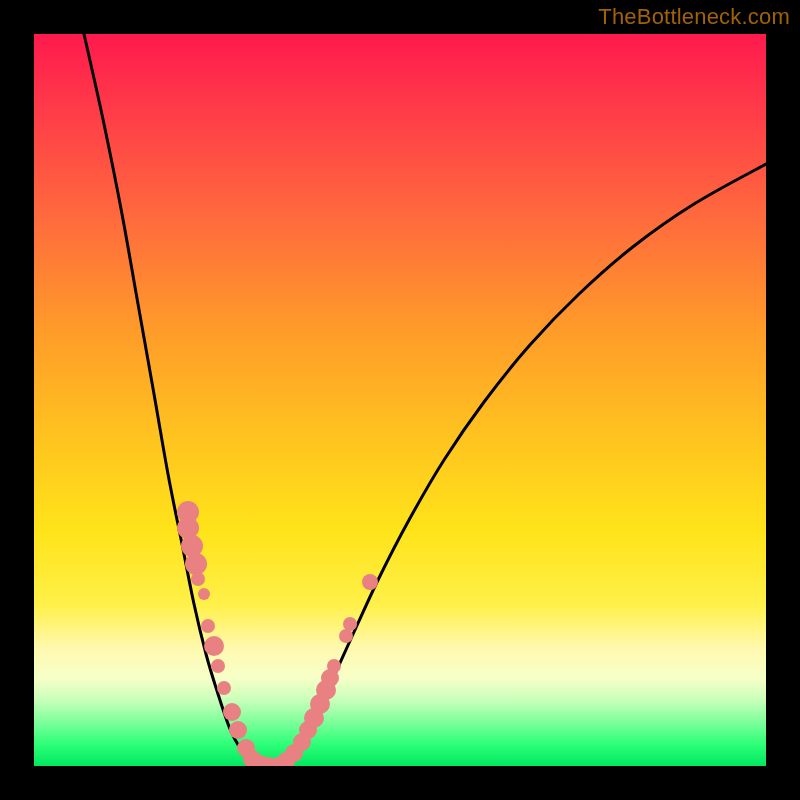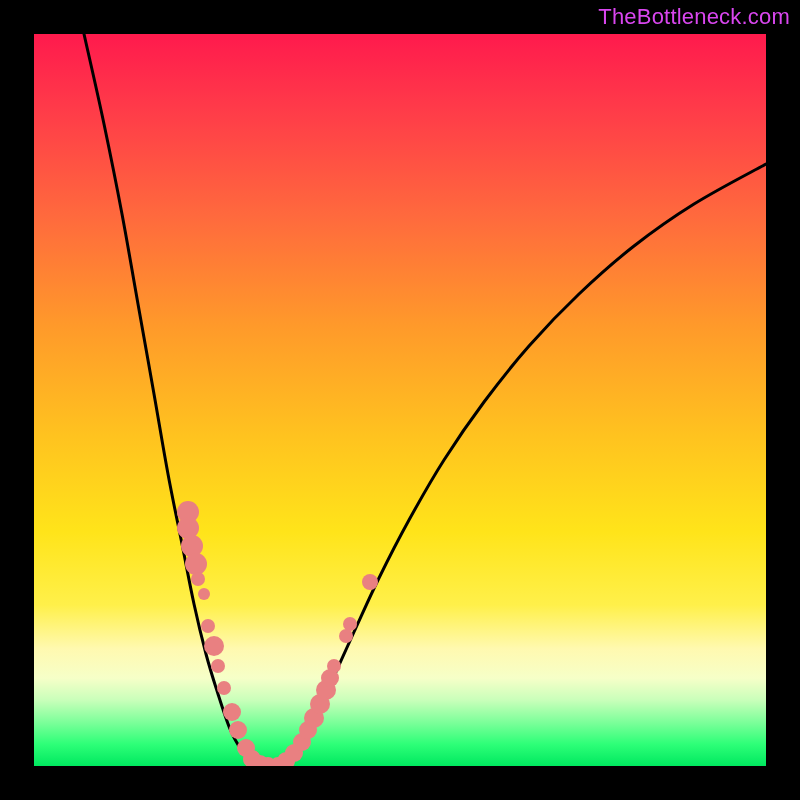--- a/index.html
+++ b/index.html
@@ -40,21 +40,21 @@
       #c9ffba 91%,
       #7dff9a 94%,
       #2eff78 97%,
       #00e85f 100%
     );
   }
   .watermark {
     position: absolute;
     top: 4px;
     right: 10px;
-    color: #d946ef;
+    color: #a16207;
     font-size: 22px;
     letter-spacing: 0.2px;
     font-weight: 400;
     z-index: 20;
   }
   svg.curves {
     position: absolute;
     left: 34px;
     top: 34px;
     width: 732px;

